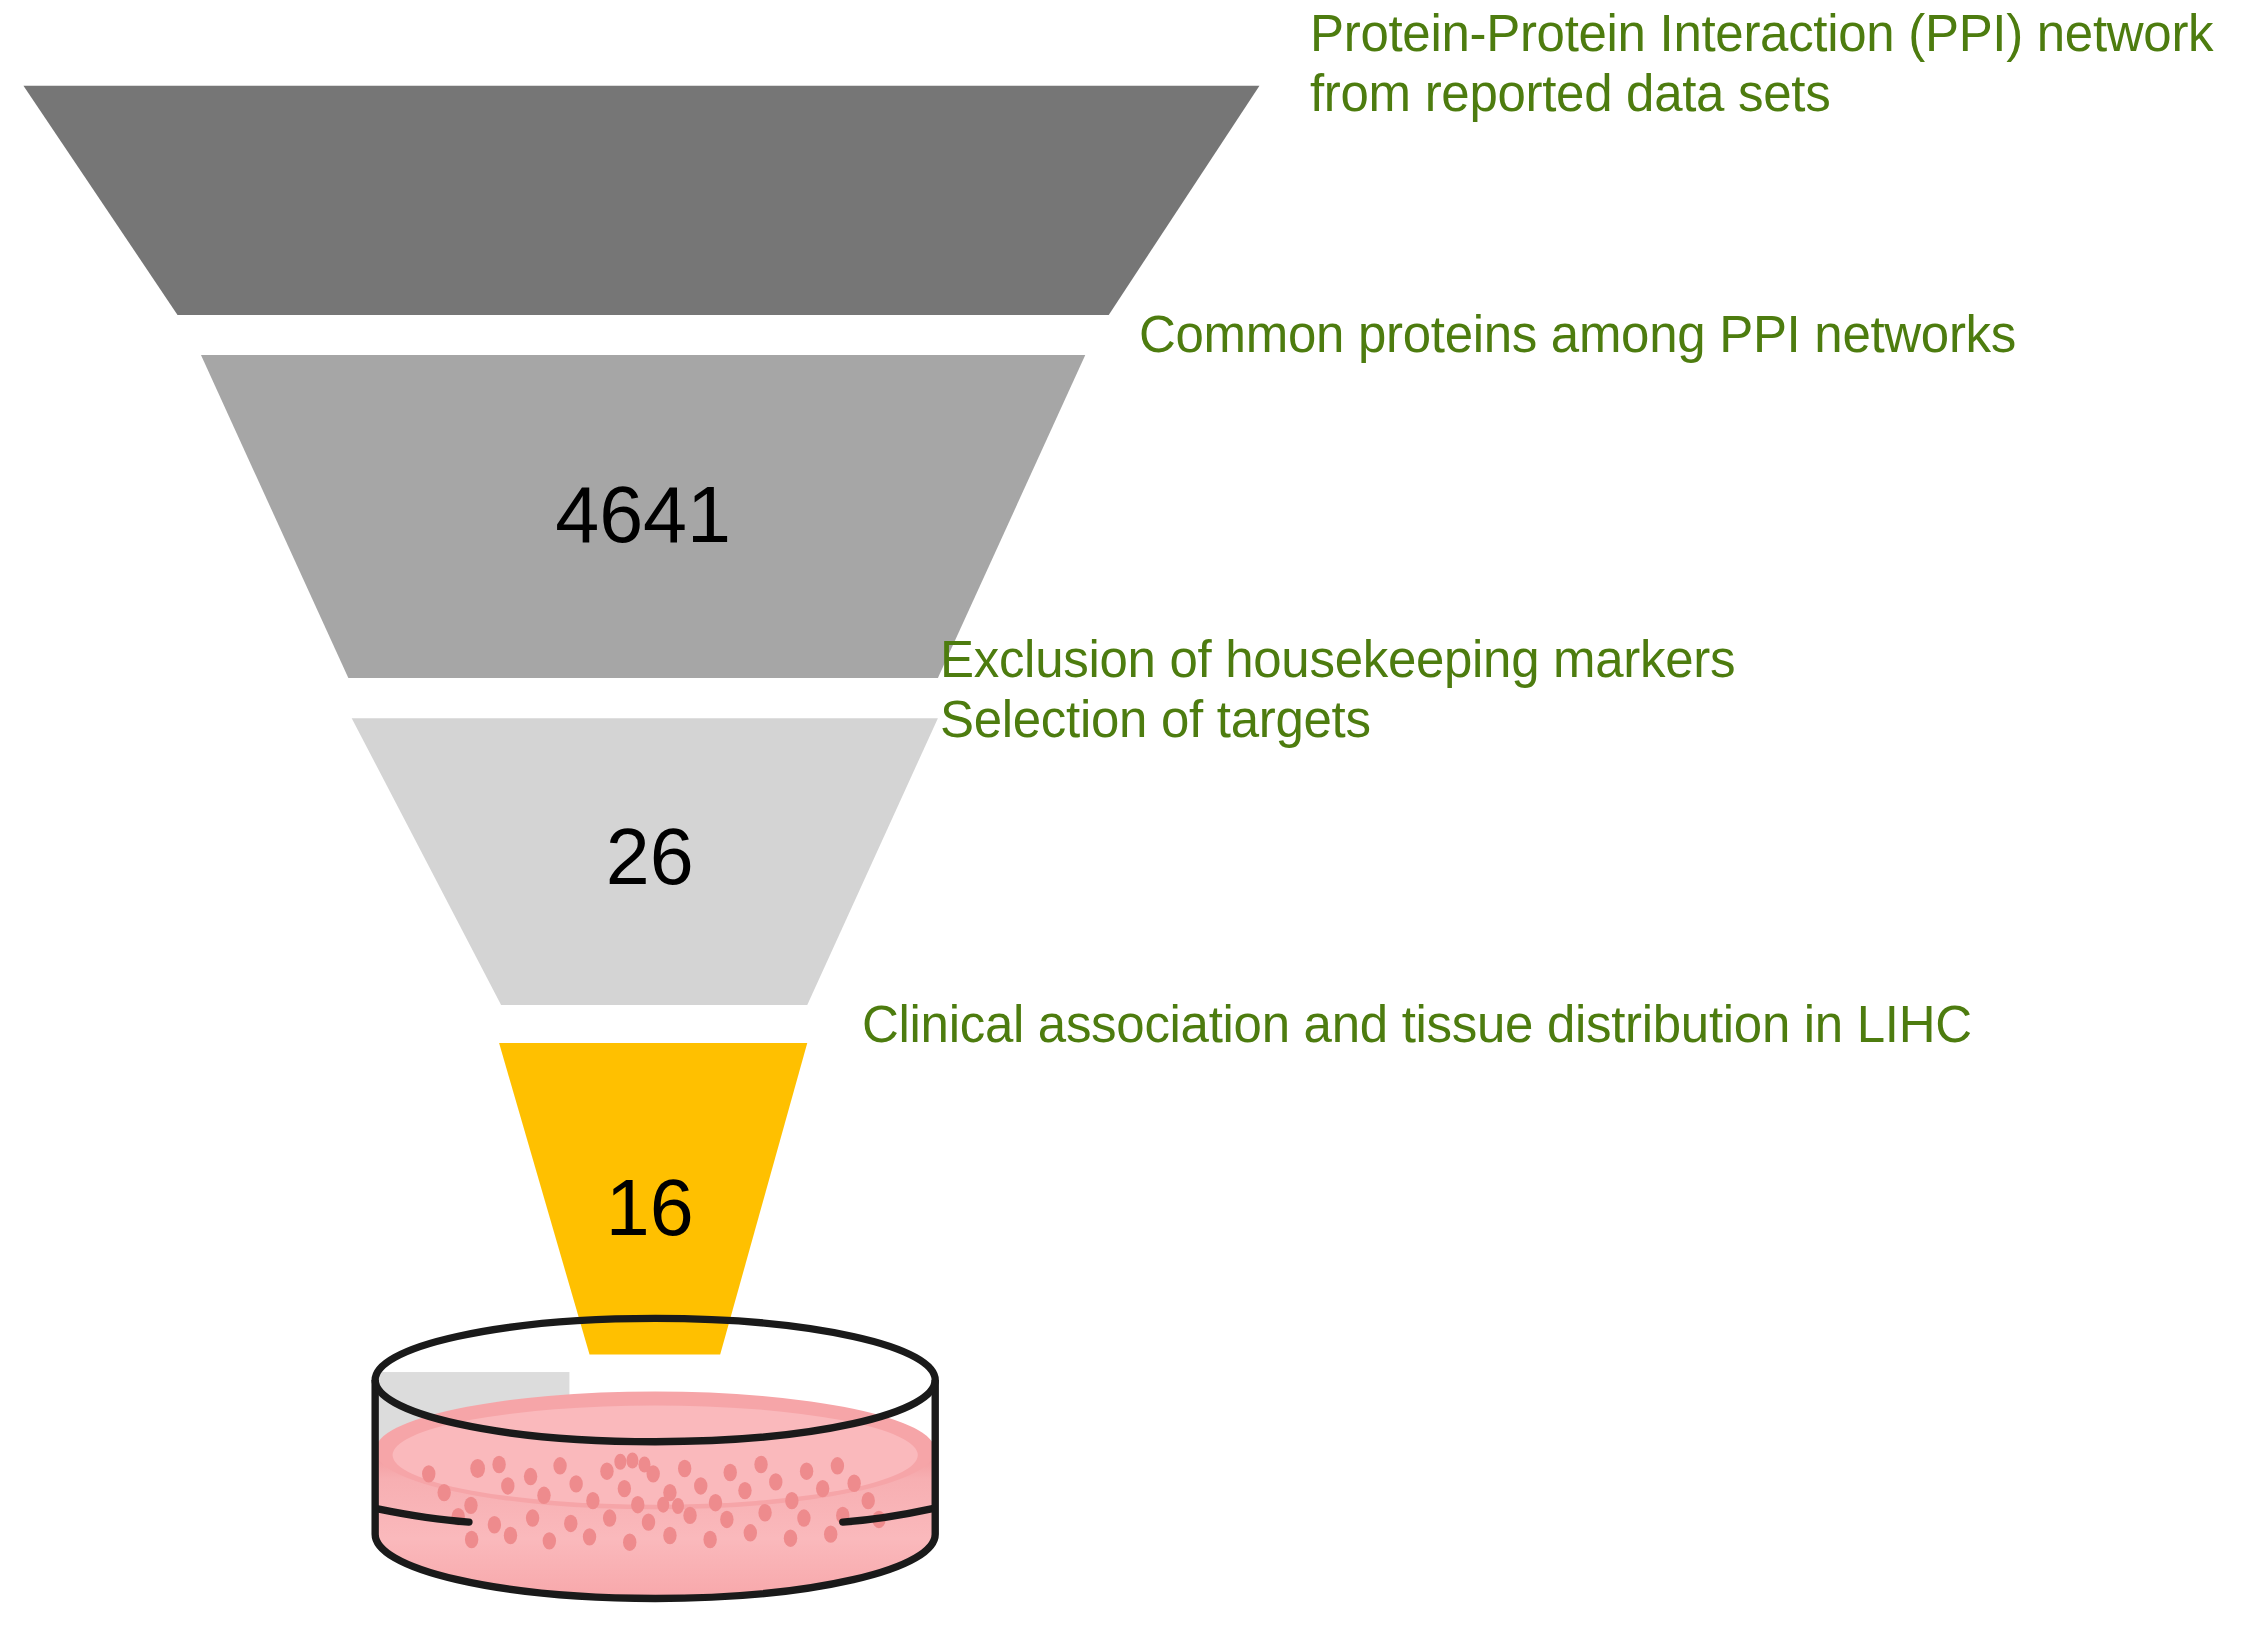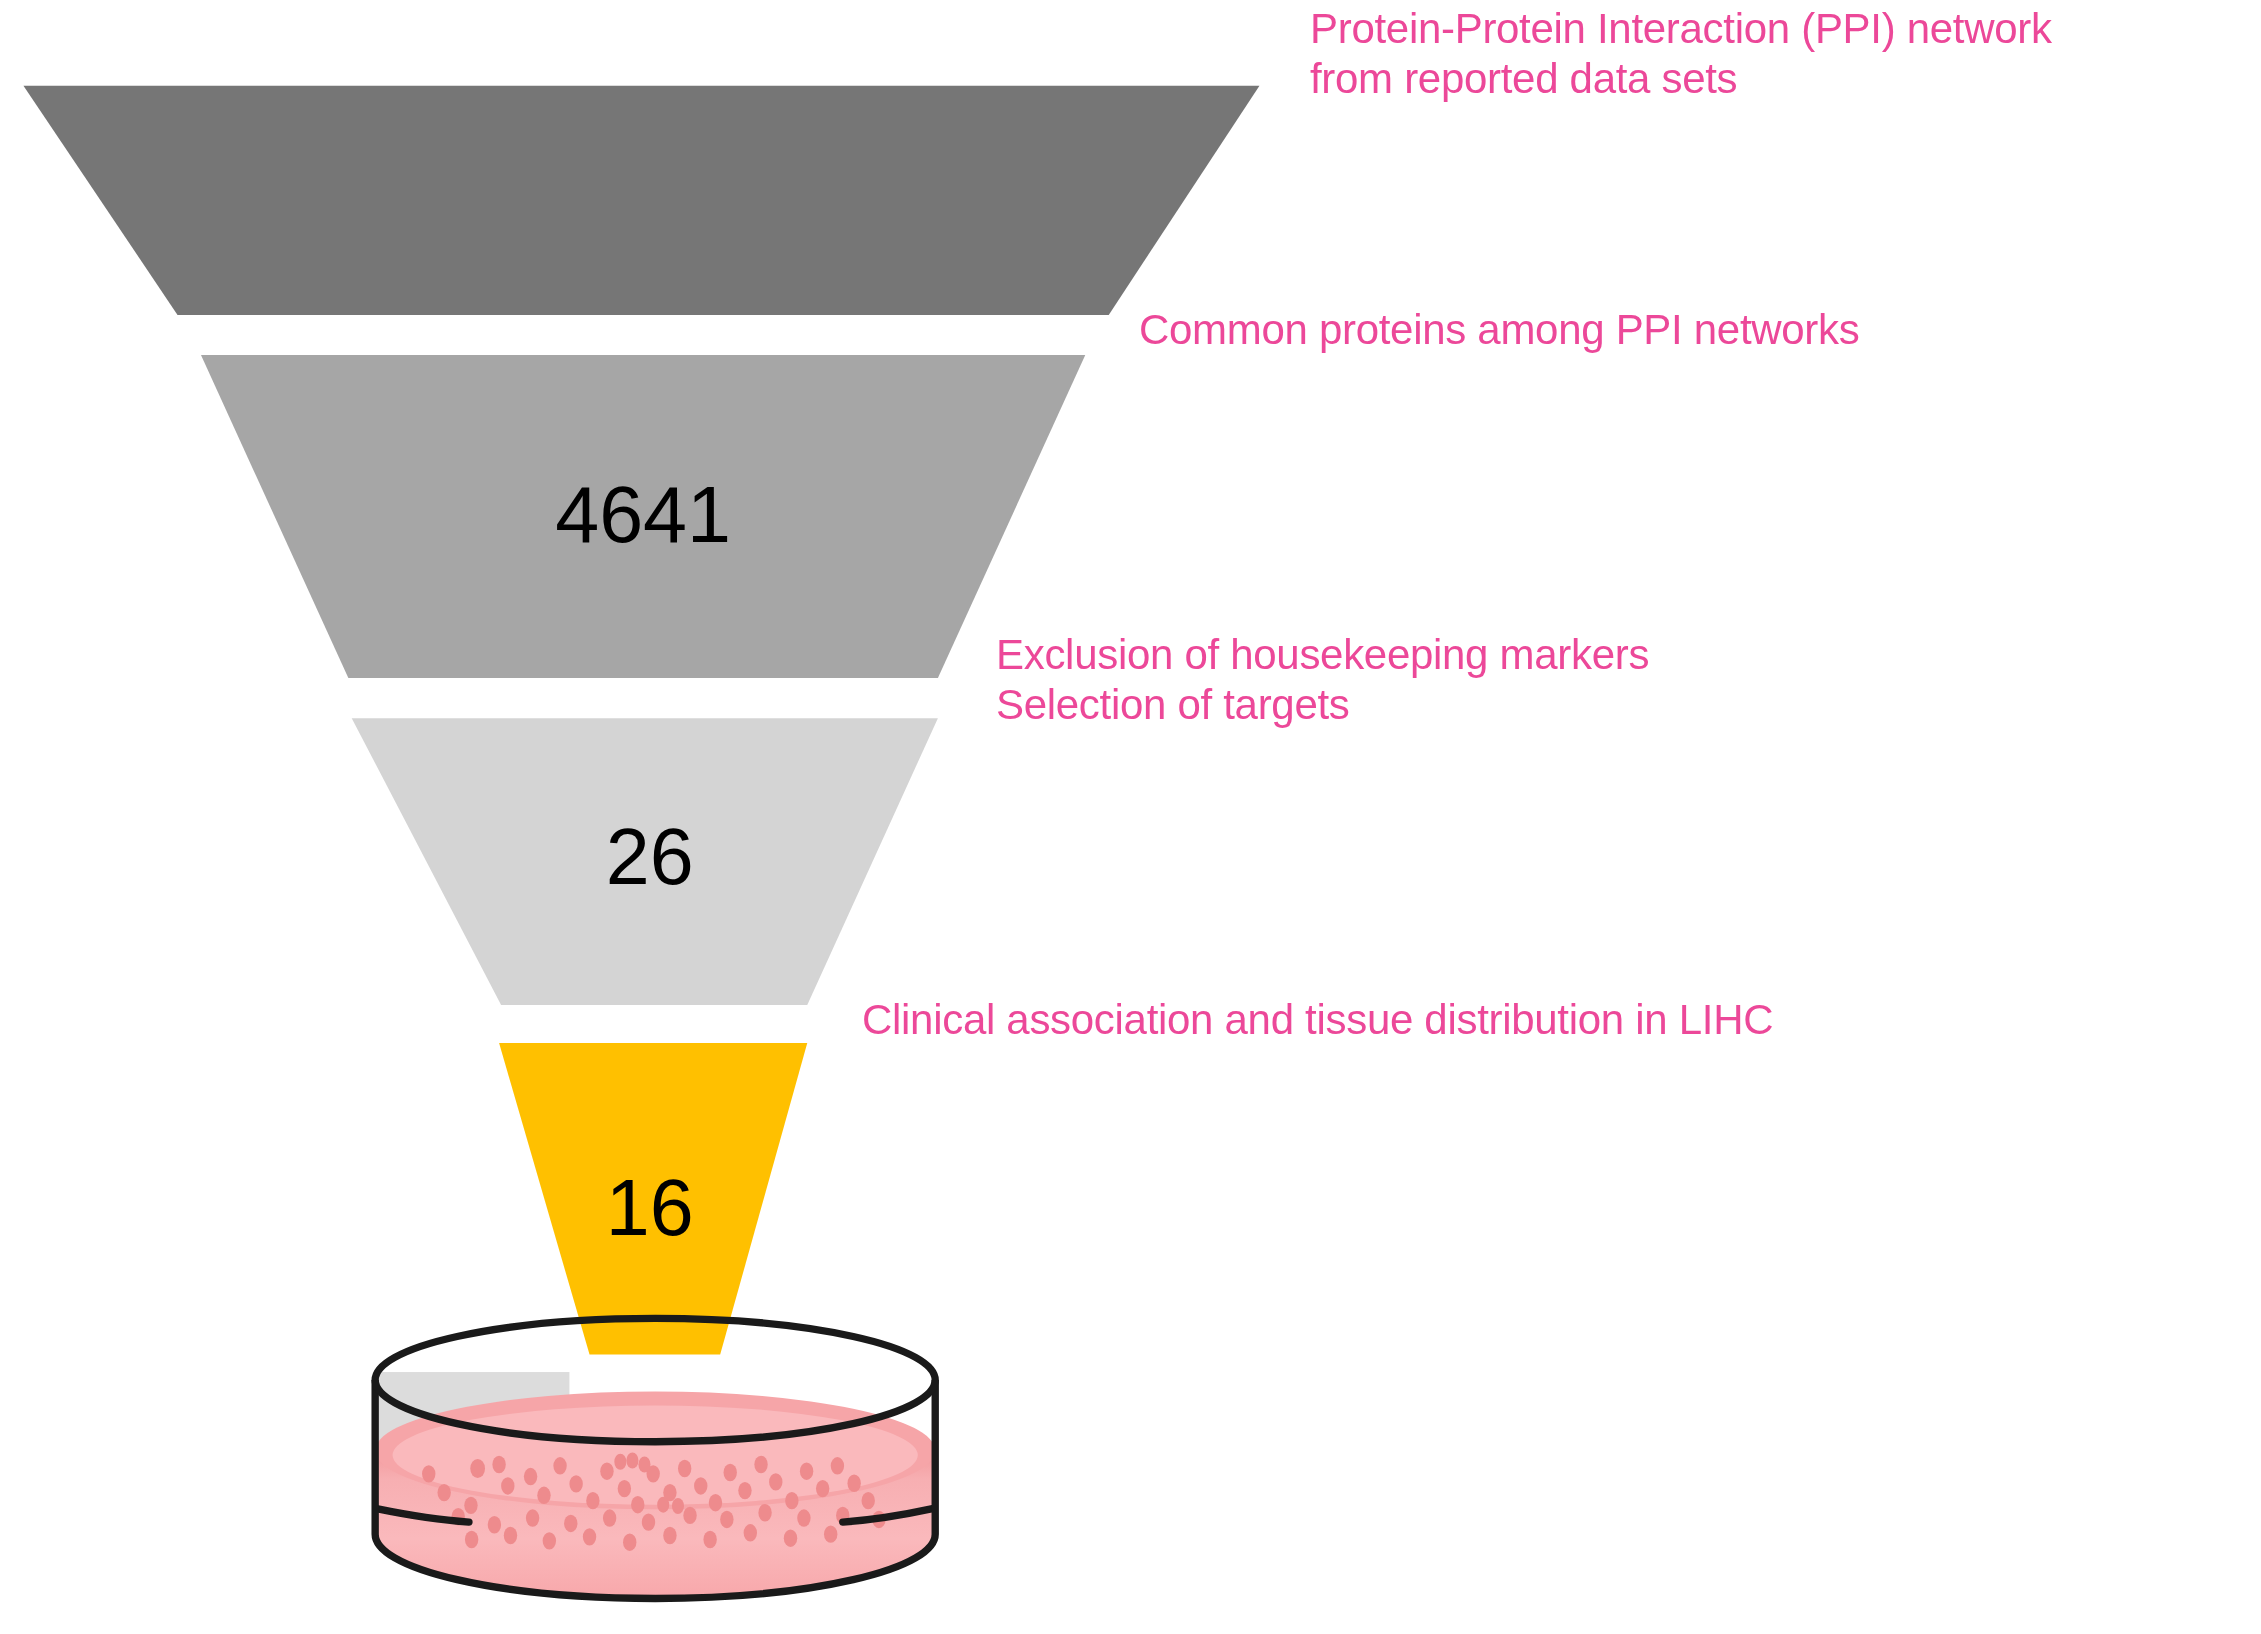--- a/index.html
+++ b/index.html
@@ -37,30 +37,30 @@
   .caption-layer {
     position: absolute;
     left: 0;
     top: 0;
     width: 2261px;
     height: 1634px;
   }
   .caption {
     position: absolute;
     font-family: "Liberation Sans", sans-serif;
-    font-size: 42px;
+    font-size: 51px;
     line-height: 1.18;
-    color: #ec4899;
+    color: #4d7c0f;
     white-space: pre-line;
     letter-spacing: -0.3px;
     transform-origin: 0 0;
   }
   #caption-1 { left: 1310px; top: 4px;    width: 951px; }
   #caption-2 { left: 1139px; top: 305px;  width: 1072px; }
-  #caption-3 { left: 996px; top: 630px;  width: 1005px; }
+  #caption-3 { left: 940px; top: 630px;  width: 1005px; }
   #caption-4 { left: 862px; top: 995px; width: 1273px; }
   #caption-5 { left: 978px; top: 1406px; width: 1172px; }
 </style>
 </head>
 <body>
 
 <div id="canvas">
 
   <svg id="figure-svg" viewBox="0 0 3375 2439">
 

